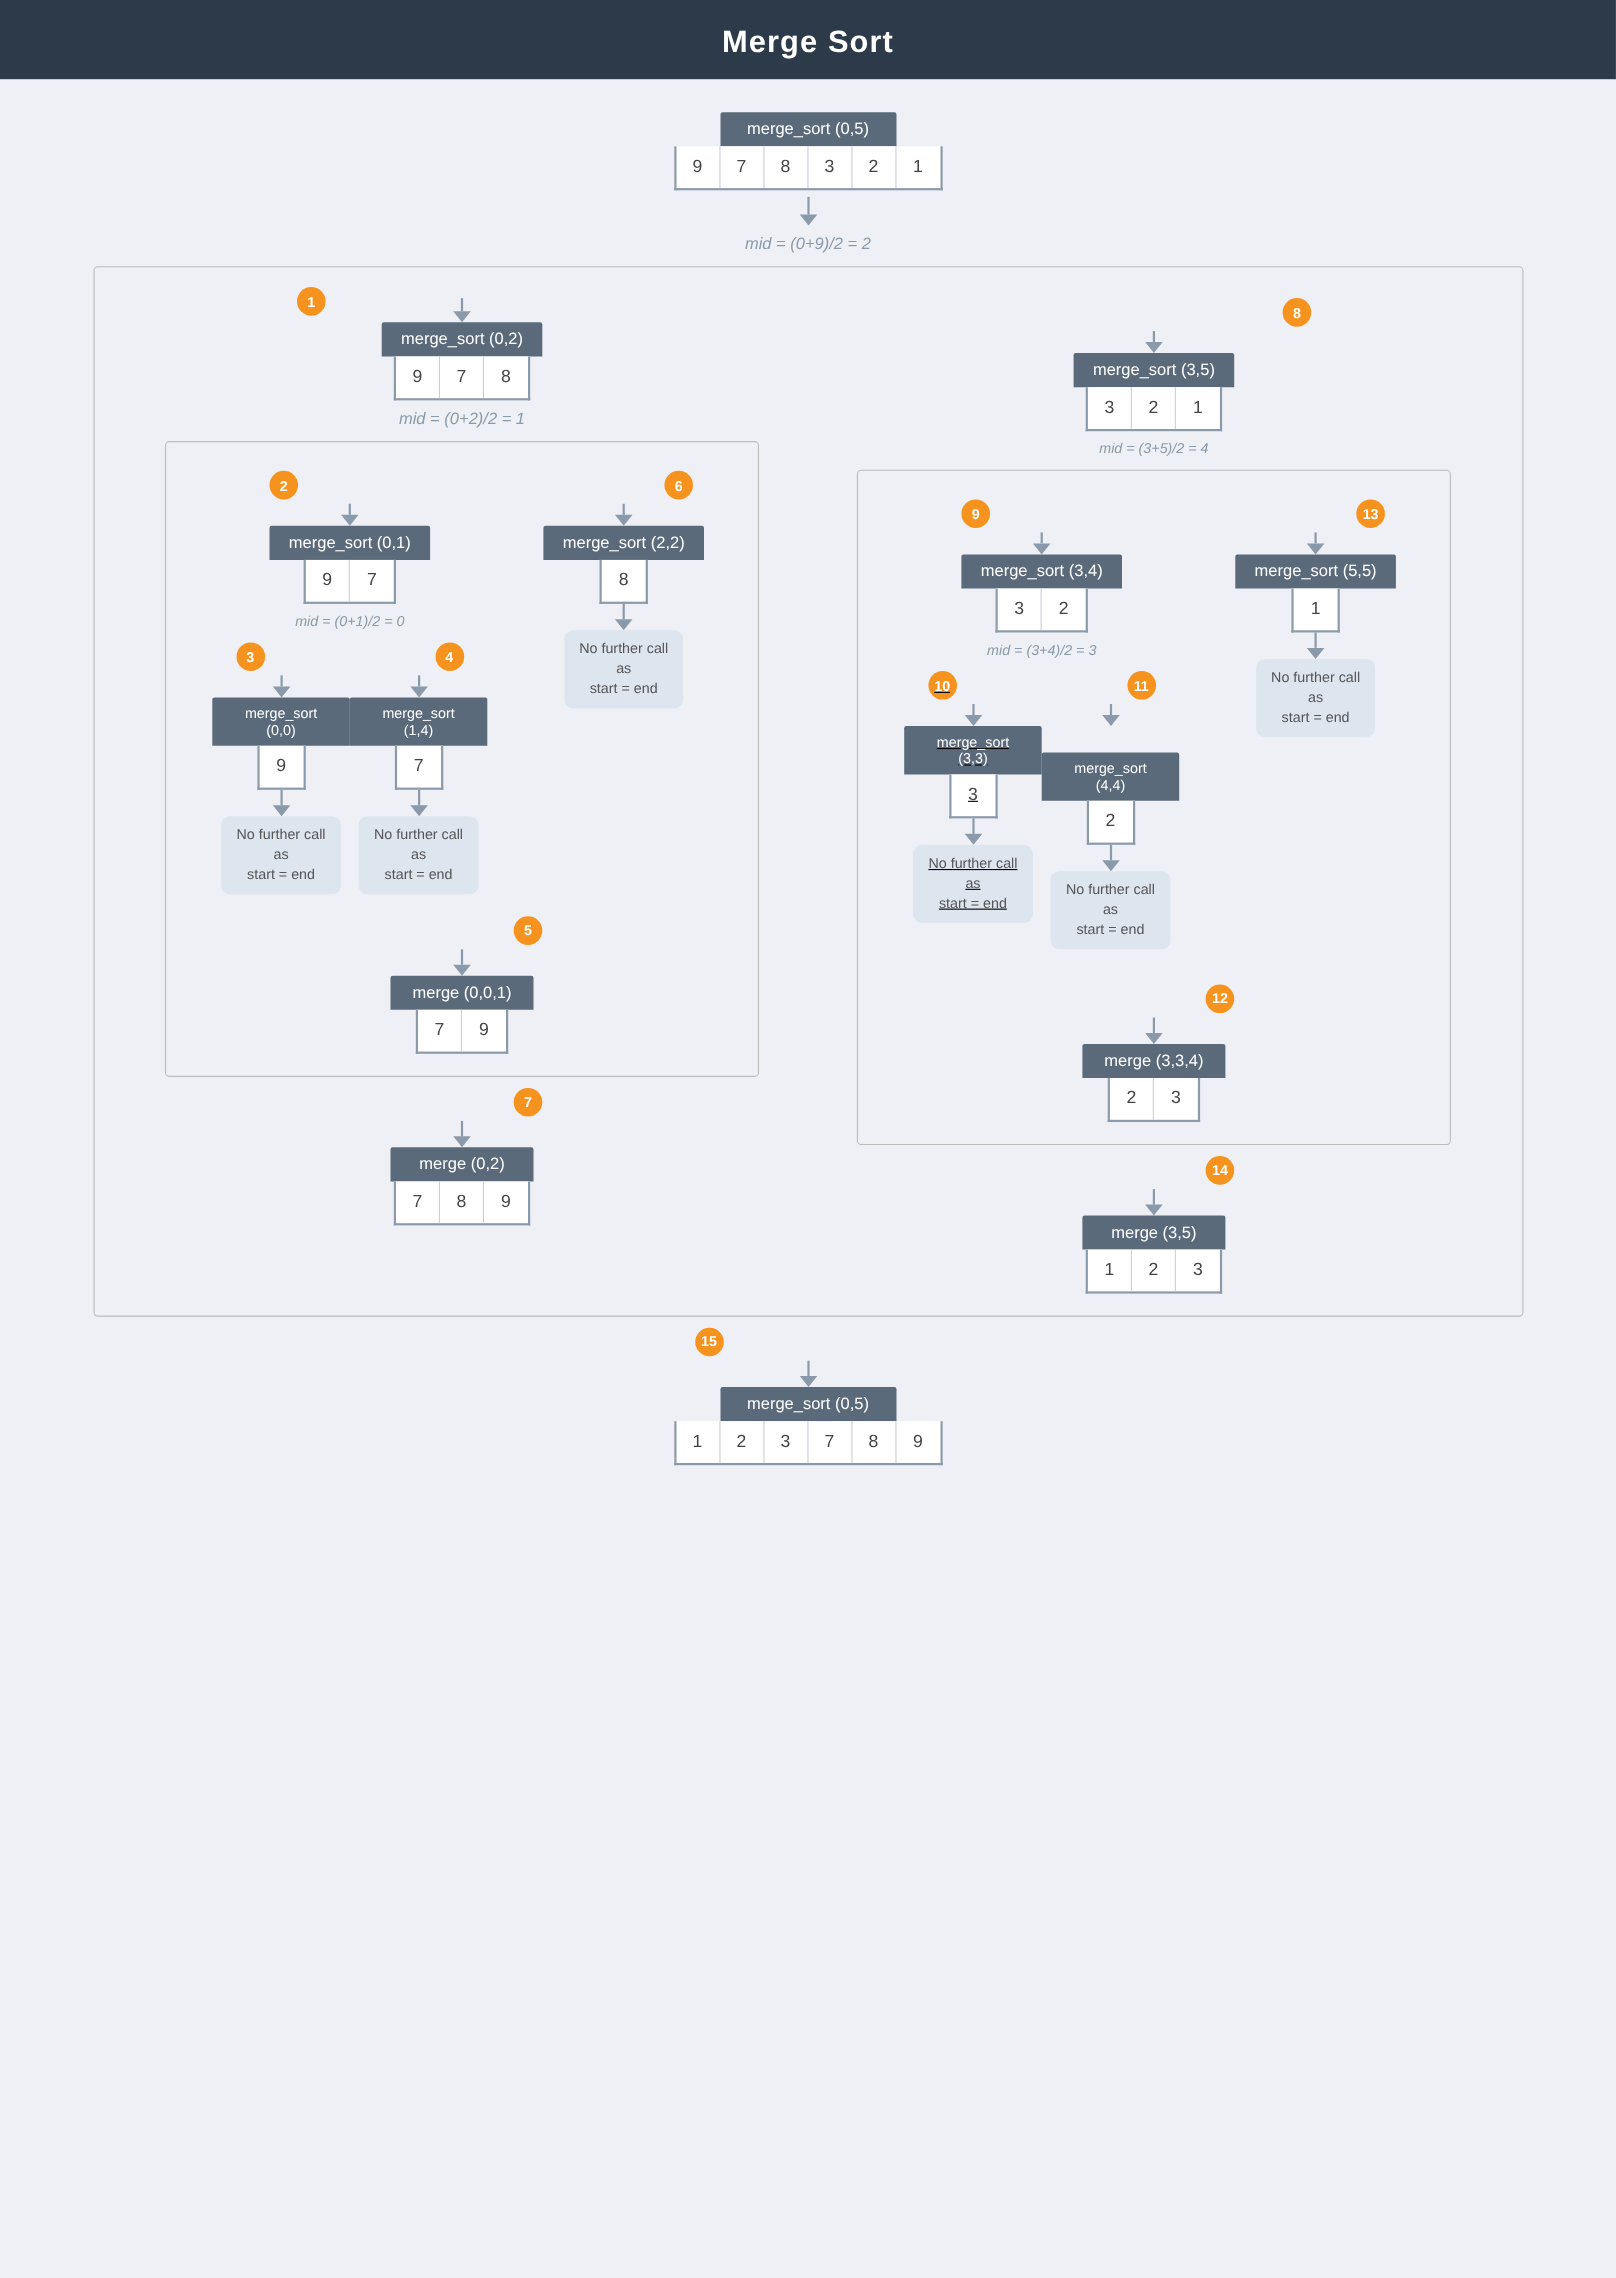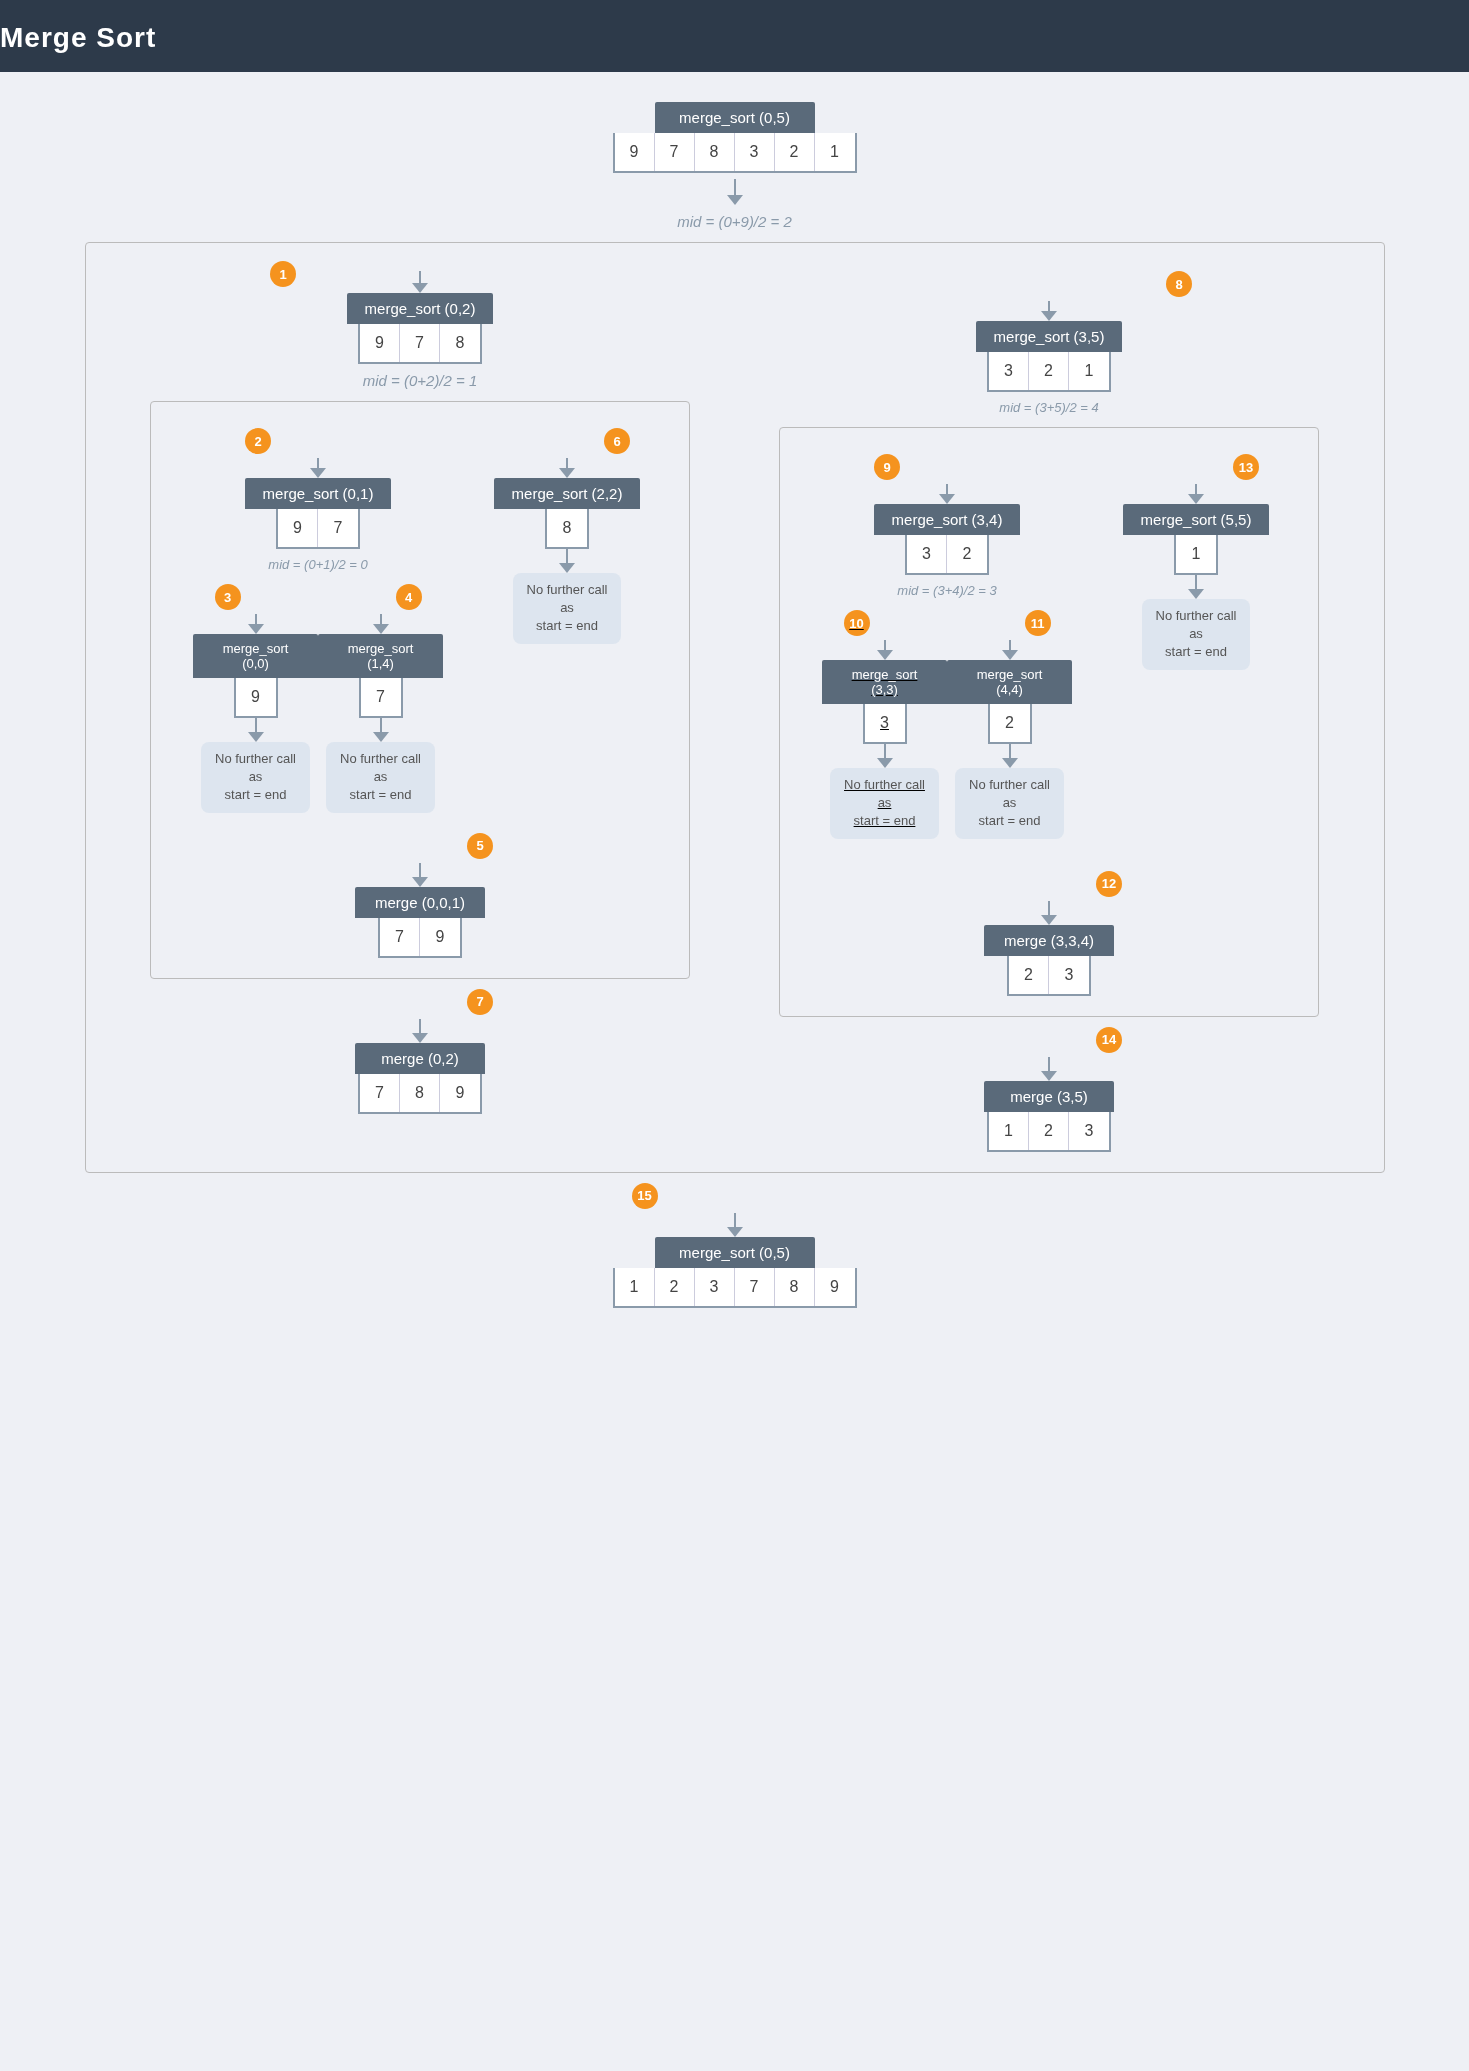--- a/index.html
+++ b/index.html
@@ -6,21 +6,21 @@
     body {
       background: #eef0f5;
       font-family: 'Segoe UI', Arial, sans-serif;
       width: 1469px;
       min-height: 2071px;
     }
 
     .header {
       background: #2d3a4a;
       color: white;
-      text-align: left;
+      text-align: center;
       padding: 22px 0 18px;
       font-size: 28px;
       font-weight: 600;
       letter-spacing: 1px;
       width: 100%;
     }
 
     .main-content {
       padding: 30px 60px 60px;
       display: flex;
@@ -358,21 +358,21 @@
                     <div class="no-further">No further call<br>as<br>start = end</div>
                   </div>
                 </div>
 
                 <div class="col">
                   <div class="rel" style="display:flex;flex-direction:column;align-items:center;">
                     <div class="badge" style="position:relative;left:28px;top:0;margin-bottom:4px;">11</div>
                     <div class="arrow-line" style="height:10px;"></div>
                     <div class="arrow-down"></div>
                     <div class="node-box">
-                      <div class="node-label" style="font-size:13px;min-width:100px;">merge_sort (4,4)</div>
+                      <div class="node-label" style="font-size:13px;min-width:100px;margin-top:24px;">merge_sort (4,4)</div>
                       <div class="node-values">
                         <div class="val">2</div>
                       </div>
                     </div>
                     <div class="arrow-line" style="height:14px;"></div>
                     <div class="arrow-down"></div>
                     <div class="no-further">No further call<br>as<br>start = end</div>
                   </div>
                 </div>
               </div>

